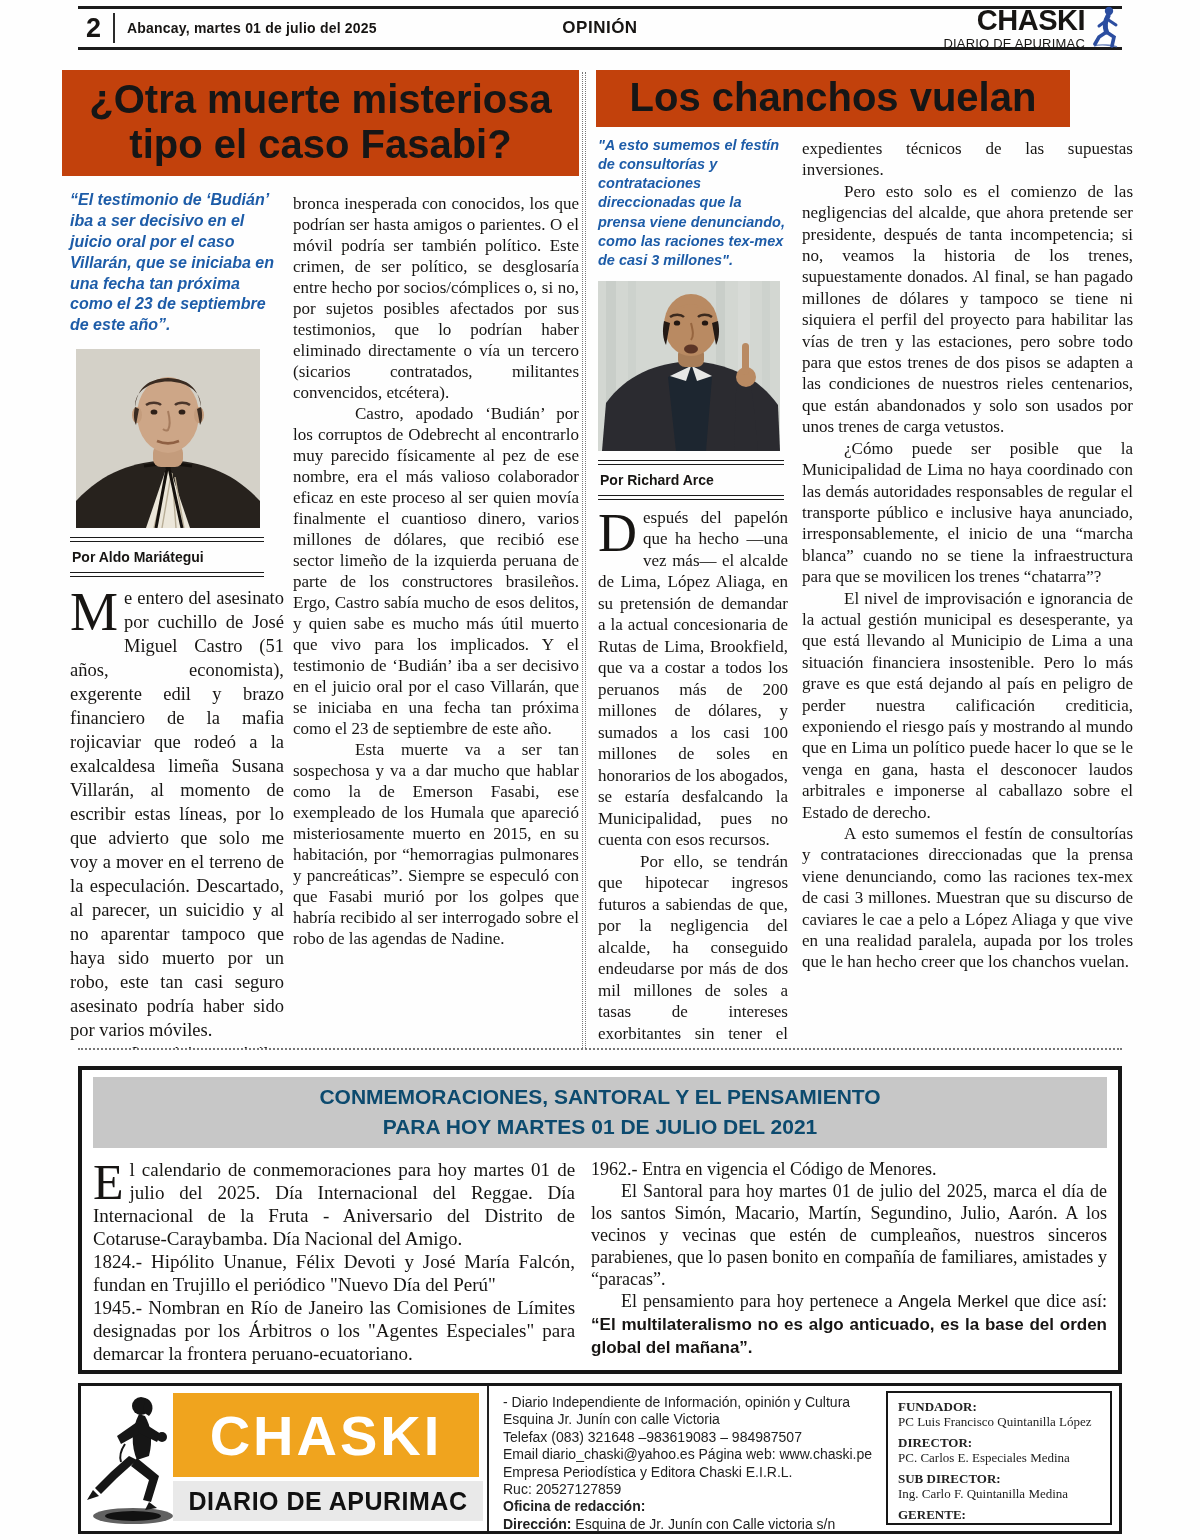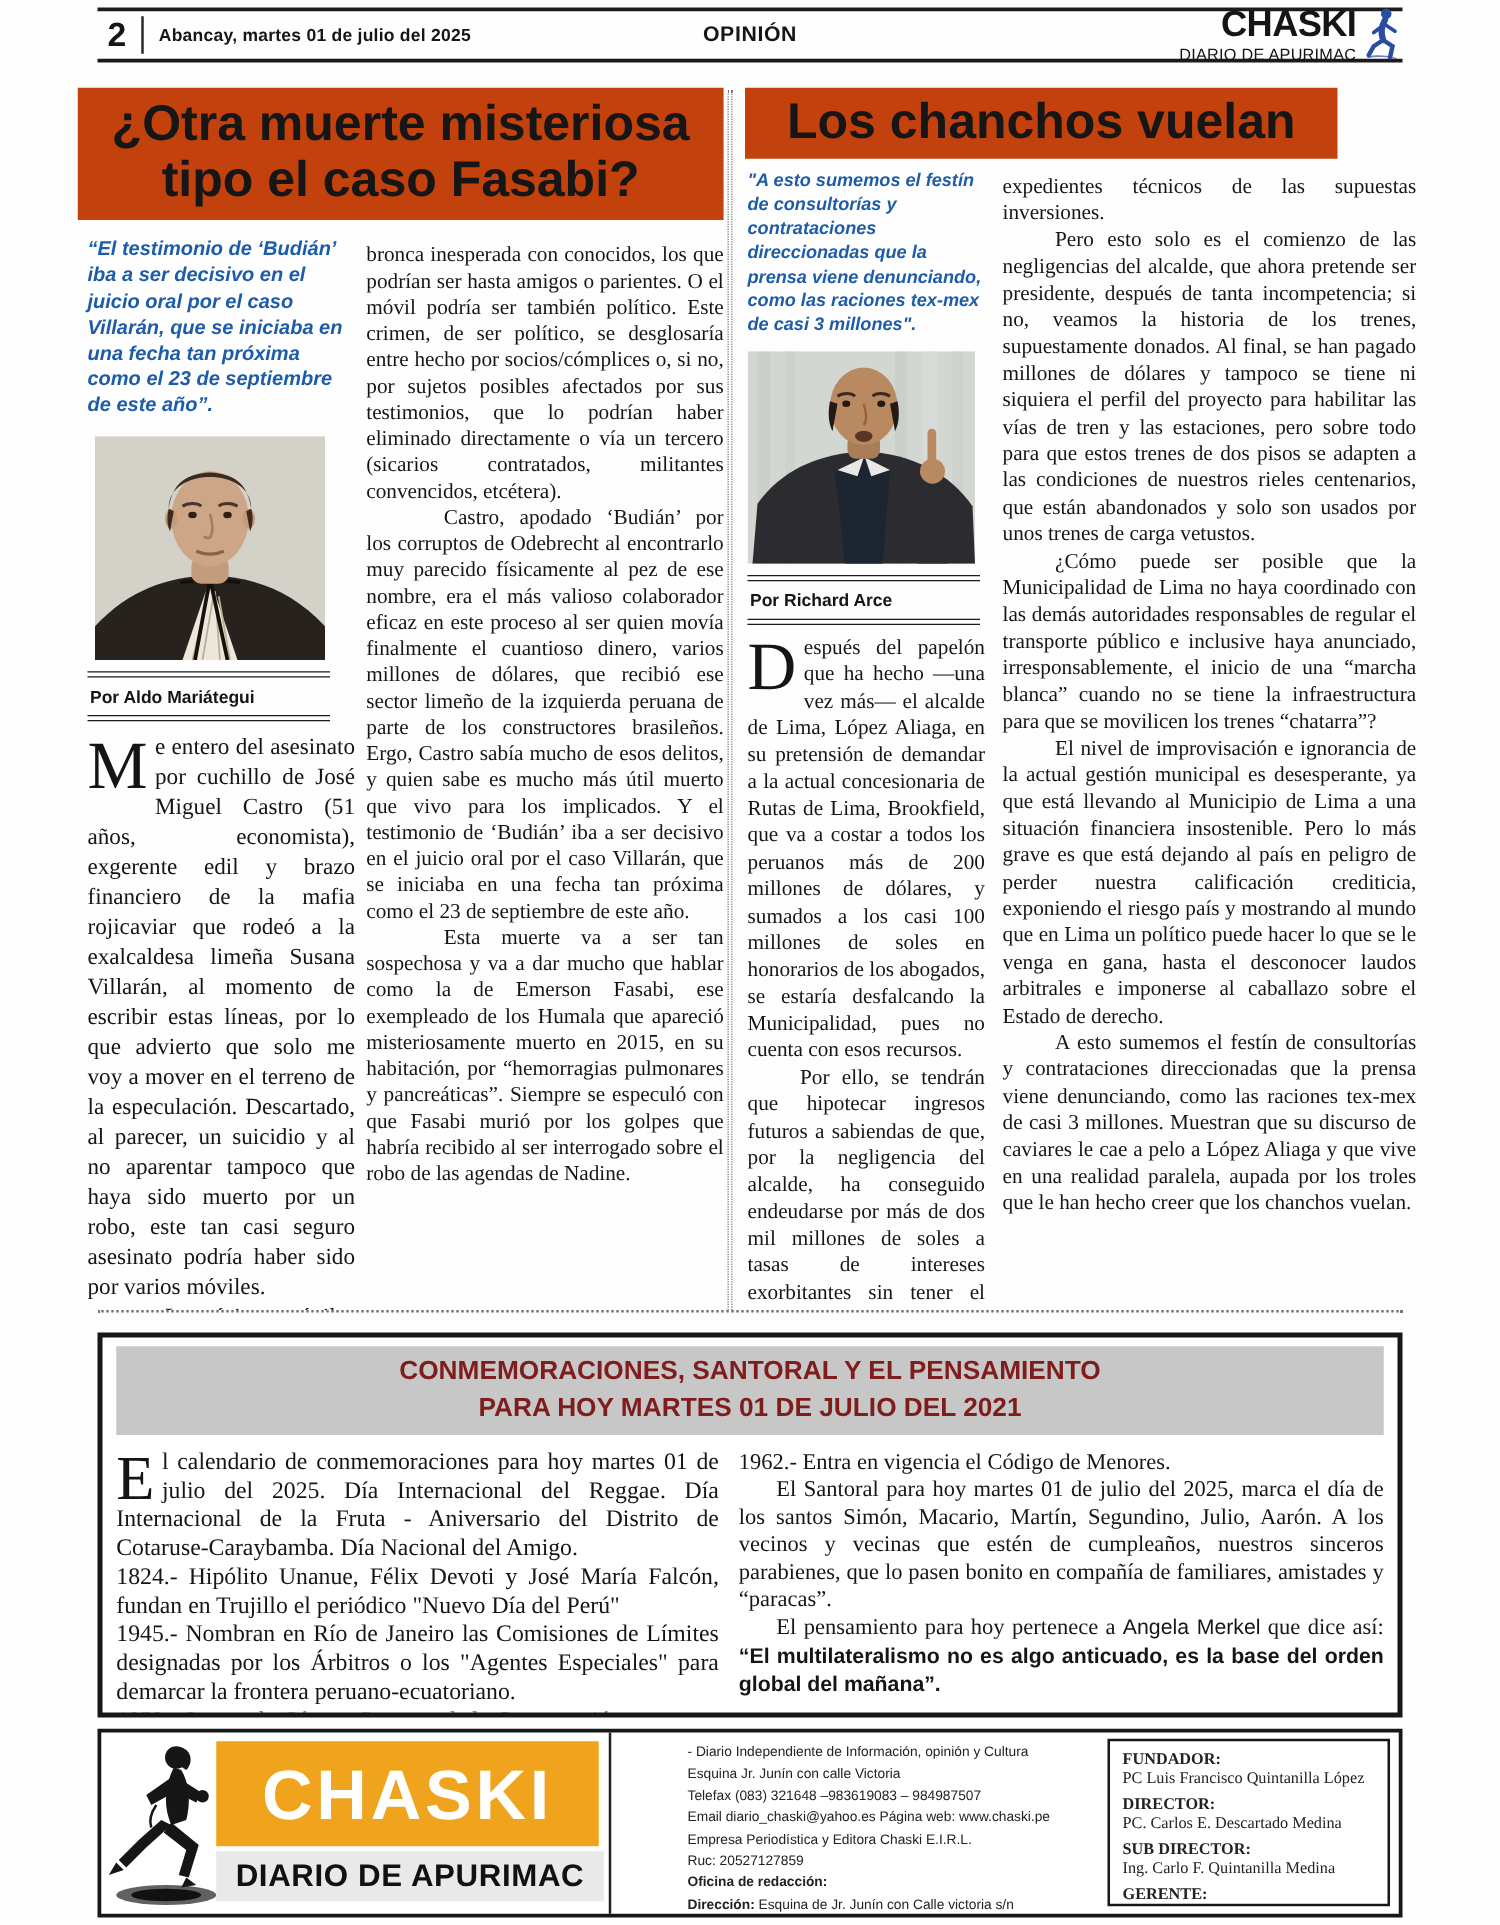--- a/index.html
+++ b/index.html
@@ -62,21 +62,21 @@
   .dropcap { float:left; font-size:54px; line-height:0.8; padding:5px 6px 0 0; font-weight:normal; }
 
   .article-divider { position:absolute; left:582px; top:72px; height:976px; width:4px;
                      border-left:1px dotted #777; border-right:1px dotted #777; }
   .bottom-dotted { position:absolute; left:78px; top:1048px; width:1044px; border-top:2px dotted #777; }
 
   
   .conme-box { position:absolute; left:78px; top:1066px; width:1044px; height:308px;
                border:4px solid #171717; background:#fff; padding:7px 11px; overflow:hidden; }
   .conme-header { background:#c7c7c7; text-align:center; font-family:"Liberation Sans", sans-serif;
-                  font-weight:bold; font-size:21px; line-height:1.42; padding:5px 0 6px; color:#7f1d1d; }
+                  font-weight:bold; font-size:21px; line-height:1.42; padding:5px 0 6px; color:#0c4a6e; }
   .conme-cols { display:flex; gap:16px; margin-top:10px; }
   .conme-left  { width:484px; font-size:19px; line-height:23px; text-align:justify; }
   .conme-right { width:518px; font-size:18px; line-height:22px; text-align:justify; }
   .conme-left p, .conme-right p { margin:0; }
   .conme-left .dropcap { font-size:50px; padding-top:4px; }
   .sans-strong { font-family:"Liberation Sans", sans-serif; font-size:17px; }
   .sans-quote  { font-family:"Liberation Sans", sans-serif; font-size:17px; font-weight:bold; }
 
   
   .footer-box { position:absolute; left:78px; top:1383px; width:1044px; height:151px;
@@ -85,21 +85,21 @@
   .runner-sketch { position:absolute; left:4px; top:4px; width:104px; height:138px; }
   .logo-orange { position:absolute; left:92px; top:7px; width:306px; height:84px; background:#f0a41e;
                  display:flex; align-items:center; justify-content:center;
                  font-family:"Liberation Sans", sans-serif; font-weight:bold; font-size:56px;
                  letter-spacing:3px; color:#ffffff; }
   .logo-strip { position:absolute; left:92px; top:95px; width:310px; height:40px; background:#e9e9e9;
                 display:flex; align-items:center; justify-content:center;
                 font-family:"Liberation Sans", sans-serif; font-weight:bold; font-size:25px;
                 letter-spacing:0.5px; color:#111; }
   .footer-info-cell { flex:1; padding:8px 8px 4px 14px; font-family:"Liberation Sans", sans-serif;
-                      font-size:11px; line-height:17.4px; color:#222;margin-left:47px; }
+                      font-size:14px; line-height:17.4px; color:#222; }
   .finfo-bold { font-weight:bold; }
   .footer-staff-box { width:226px; margin:5px 7px 6px 4px; border:2px solid #171717;
                       padding:7px 8px 4px 10px; font-family:Liberation Serif, serif;
                       font-size:13px; line-height:14.5px; color:#222; overflow:hidden; }
   .staff-entry { margin-bottom:7px; }
   .staff-role { font-weight:bold; }
 </style>
 </head>
 <body>
 
@@ -285,21 +285,21 @@
       <div class="finfo-bold">Oficina de redacción:</div>
       <div><span class="finfo-bold">Dirección:</span><span> Esquina de Jr. Junín con Calle victoria  s/n</span></div>
     </div>
     <div class="footer-staff-box">
       <div class="staff-entry">
         <div class="staff-role">FUNDADOR:</div>
         <div class="staff-name">PC Luis Francisco Quintanilla López</div>
       </div>
       <div class="staff-entry">
         <div class="staff-role">DIRECTOR:</div>
-        <div class="staff-name">PC. Carlos E. Descartado Medina</div>
+        <div class="staff-name">PC. Carlos E. Especiales Medina</div>
       </div>
       <div class="staff-entry">
         <div class="staff-role">SUB DIRECTOR:</div>
         <div class="staff-name">Ing. Carlo F. Quintanilla Medina</div>
       </div>
       <div class="staff-entry">
         <div class="staff-role">GERENTE:</div>
 
       </div>
     </div>

